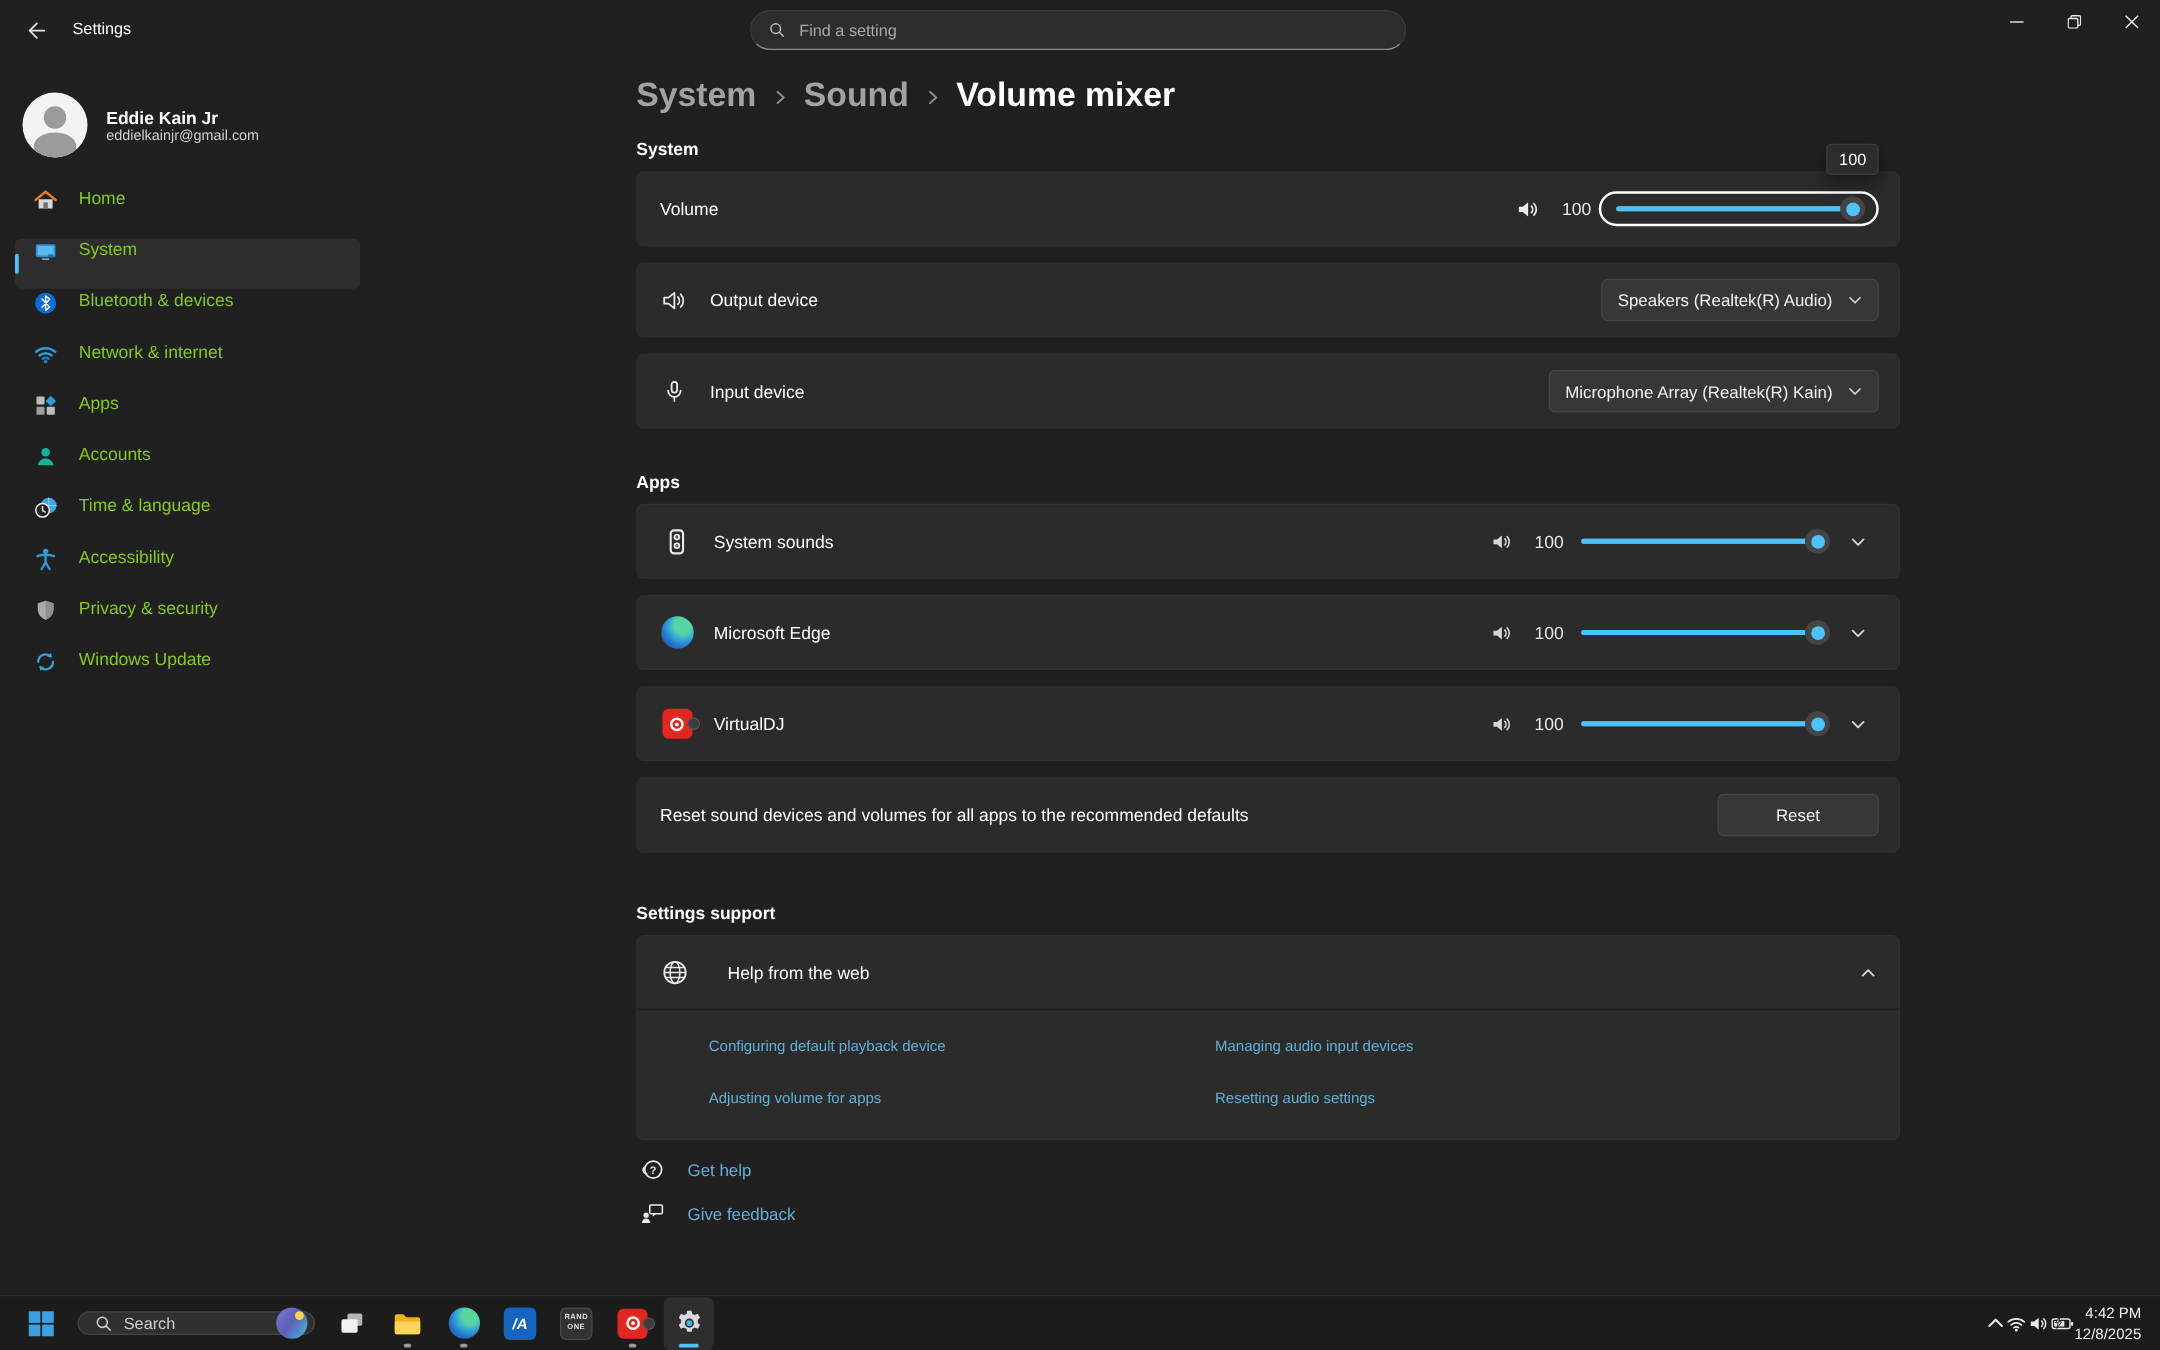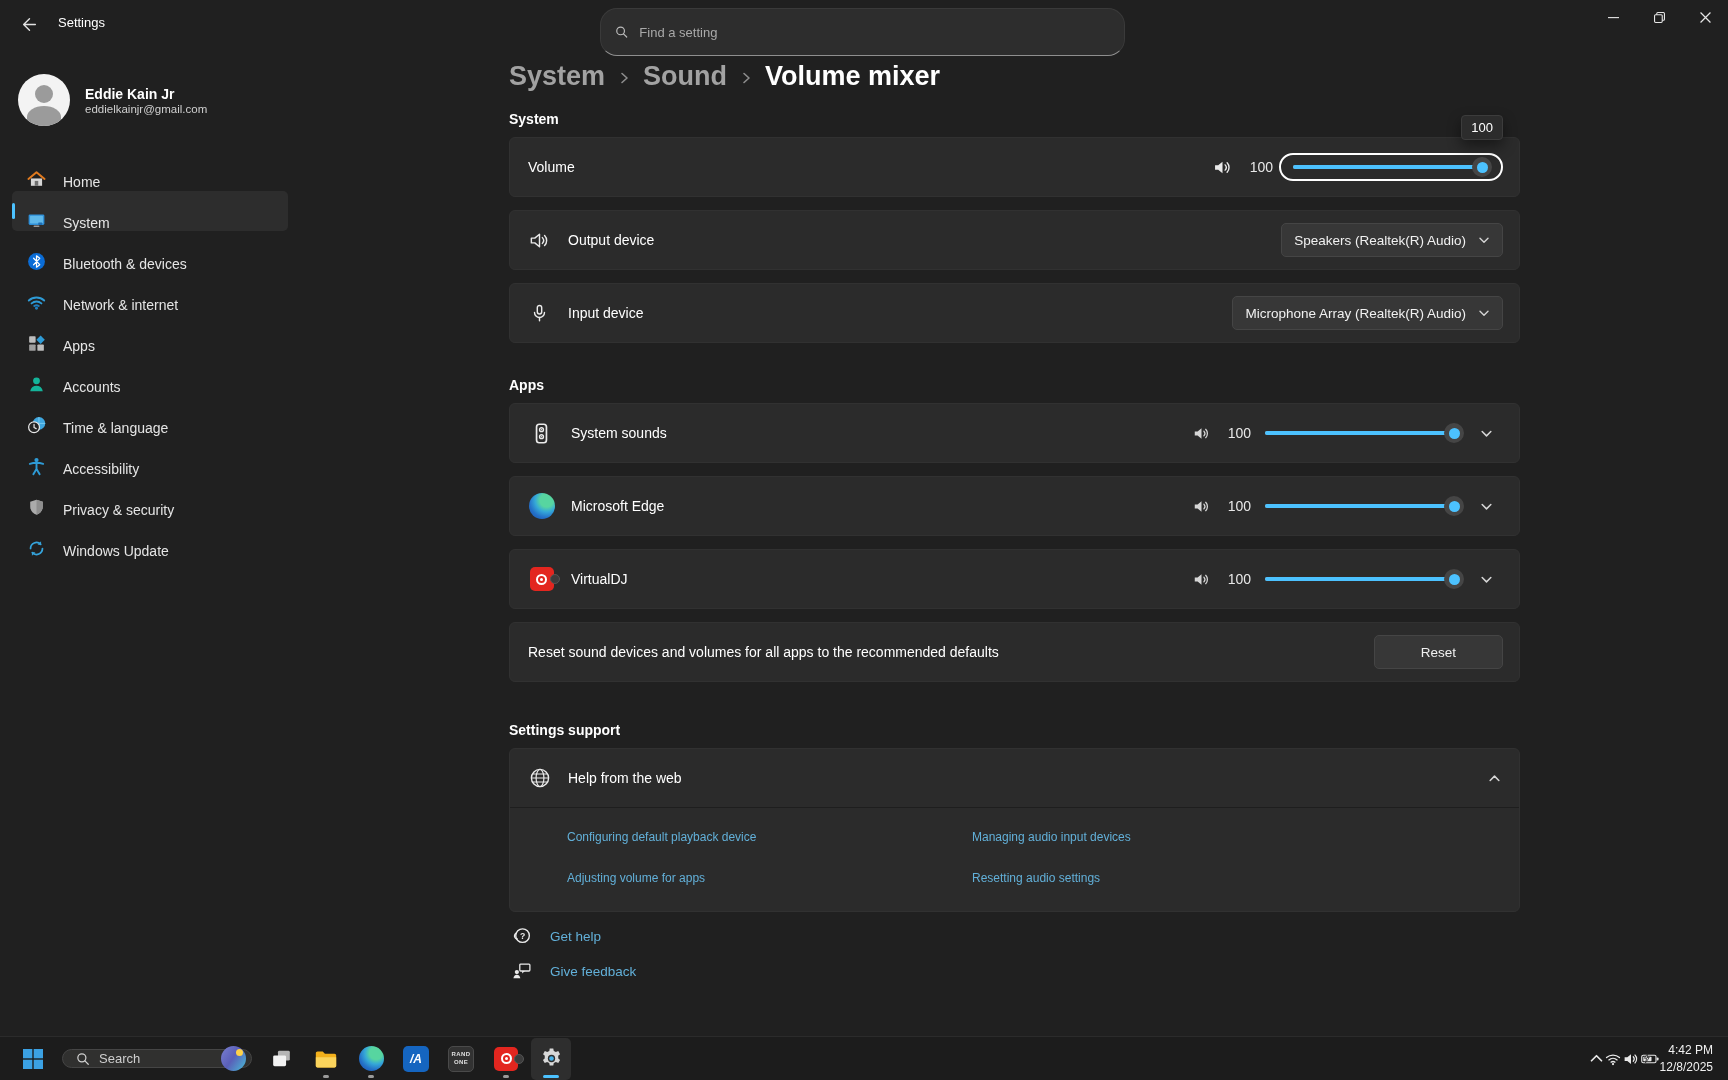--- a/index.html
+++ b/index.html
@@ -10,40 +10,40 @@
   *{box-sizing:border-box}
   html,body{margin:0;padding:0}
   body{width:1728px;height:1080px;background:var(--bg);color:var(--txt);
        font-family:"Liberation Sans",sans-serif;position:relative;overflow:hidden}
   svg{display:block}
 
   
   .back-btn{position:absolute;left:12px;top:10px;width:34px;height:28px;border-radius:5px;
             display:flex;align-items:center;justify-content:center;color:#e2e2e2;font-size:17px}
   .app-title{position:absolute;left:58px;top:15px;font-size:13px;font-weight:400}
-  .find-setting{position:absolute;left:600px;top:8px;width:525px;height:48px;background:#2d2d2d;
+  .find-setting{position:absolute;left:600px;top:8px;width:525px;height:32px;background:#2d2d2d;
                 border:1px solid #3a3a3a;border-bottom-color:#8f8f8f;border-radius:17px;
                 display:flex;align-items:center;gap:9px;padding:0 14px}
   .find-setting input{background:transparent;border:none;outline:none;color:#cfcfcf;
                       font-size:13px;font-family:"Liberation Sans",sans-serif;width:100%}
   .find-setting input::placeholder{color:#a9a9a9}
   .win-controls{position:absolute;right:0;top:0;display:flex}
   .win-btn{width:46px;height:34px;display:flex;align-items:center;justify-content:center;color:#e6e6e6}
 
   
   .sidebar{position:absolute;left:0;top:46px;width:300px}
   .profile{display:flex;align-items:center;gap:15px;margin:28px 0 24px 18px}
   .avatar{width:52px;height:52px;border-radius:50%;background:#f3f3f3;position:relative;overflow:hidden}
   .avatar .head{position:absolute;left:17px;top:11px;width:18px;height:18px;border-radius:50%;background:#9b9b9b}
   .avatar .torso{position:absolute;left:9px;top:32px;width:34px;height:22px;border-radius:50% 50% 0 0;background:#9b9b9b}
   .p-name{font-size:14px;font-weight:700;line-height:1.3}
   .p-email{font-size:11.5px;color:var(--dim)}
   .menu{padding:0 12px;display:flex;flex-direction:column;gap:1px}
-  .menu-item{height:40px;border-radius:5px;display:flex;align-items:flex-end;gap:16px;
-             padding-left:14px;font-size:14px;position:relative;color:#e5e5e5}
+  .menu-item{height:40px;border-radius:5px;display:flex;align-items:flex-start;gap:16px;
+             padding-left:14px;font-size:14px;position:relative;color:#84cc16}
   .menu-item .mi-icon{width:21px;height:21px;flex:0 0 21px}
   .menu-item.selected{background:#2d2d2d}
   .menu-item.selected::before{content:"";position:absolute;left:0;top:12px;width:3px;height:16px;
              background:var(--accent);border-radius:3px}
 
   
   .content{position:absolute;left:509px;top:46px;width:1011px}
   .breadcrumb{display:flex;align-items:center;gap:13px;margin-top:10px;height:40px}
   .crumb{font-size:27px;font-weight:600;color:#a2a2a2}
   .crumb.current{color:#fff}
@@ -63,21 +63,21 @@
   .focus-ring{border:2px solid #fff;border-radius:16px;padding:10px 12px;position:relative}
   .tooltip{position:absolute;right:-2px;top:-40px;background:#2c2c2c;border:1px solid #3c3c3c;
            border-radius:4px;padding:4px 9px;font-size:13px;color:#fff;box-shadow:0 6px 14px rgba(0,0,0,.45)}
   .dropdown{margin-left:auto;background:var(--btn);border:1px solid var(--btnborder);border-radius:5px;
             height:34px;display:flex;align-items:center;gap:12px;padding:0 12px;font-size:13.5px;color:#f1f1f1}
   .app-icon{width:27px;height:27px;margin-right:16px;flex:0 0 27px;position:relative}
   .chev-slot{width:34px;display:flex;justify-content:center;margin-left:8px}
   .btn{margin-left:auto;background:var(--btn);border:1px solid var(--btnborder);border-radius:5px;
        height:34px;padding:0 46px;display:flex;align-items:center;font-size:13.5px;color:#f1f1f1}
   .help-card{background:var(--card);border:1px solid var(--border);border-radius:6px;margin-bottom:13px}
-  .help-header{height:58px;display:flex;align-items:center;gap:16px;padding:0 18px}
+  .help-header{height:58px;display:flex;align-items:center;gap:30px;padding:0 18px}
   .help-body{border-top:1px solid #1e1e1e;padding:22px 18px 26px 57px;
              display:grid;grid-template-columns:405px 1fr;row-gap:27px}
   a.weblink{color:var(--link);font-size:12px;text-decoration:none}
   .footer-link{display:flex;align-items:center;gap:17px;margin-left:2px;margin-top:13px}
   .footer-link:first-of-type{margin-top:30px}
   .footer-link .fl-label{color:var(--link);font-size:13.5px}
 
   
   .taskbar{position:absolute;left:0;bottom:0;width:1728px;height:44px;background:#1c1c1c;
            border-top:1px solid #2b2b2b;display:flex;align-items:center}
@@ -311,21 +311,21 @@
   </div>
 
   <div class="card">
     <svg class="row-icon" viewBox="0 0 24 24">
         <rect x="9.7" y="3.6" width="4.6" height="9" rx="2.3" stroke="#eaeaea" stroke-width="1.5" fill="none"></rect>
         <path d="M6.8 11a5.2 5.2 0 0 0 10.4 0" stroke="#eaeaea" stroke-width="1.5" fill="none" stroke-linecap="round"></path>
         <path d="M12 16.2v3.4" stroke="#eaeaea" stroke-width="1.5" stroke-linecap="round"></path>
       </svg>
     <span class="row-label">Input device</span>
     <div class="dropdown">
-      <span>Microphone Array (Realtek(R) Audio)</span>
+      <span>Microphone Array (Realtek(R) Kain)</span>
       <svg width="12" height="12" viewBox="0 0 12 12">
           <path d="M2 4.2 6 8.2l4-4" stroke="#d6d6d6" stroke-width="1.4" fill="none" stroke-linecap="round" stroke-linejoin="round"></path>
         </svg>
     </div>
   </div>
 
   <div class="section-label" style="margin-top:34px">Apps</div>
 
   <div class="card">
     <svg class="app-icon" viewBox="0 0 24 24">

